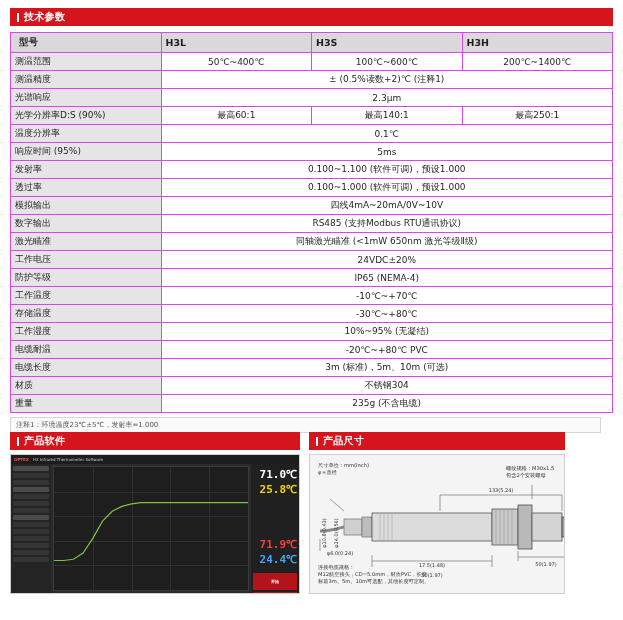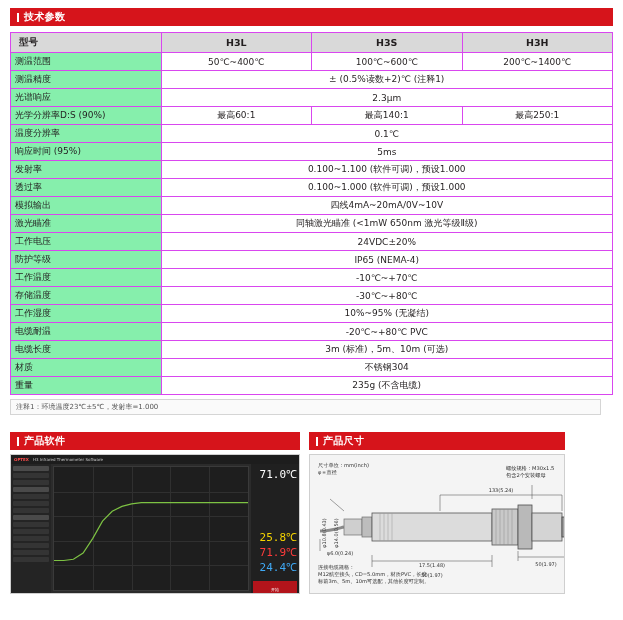--- a/index.html
+++ b/index.html
@@ -57,30 +57,30 @@
   }
   table.spec td, table.spec th {
     border: 1px solid #d946ef;
     height: 17px;
     padding: 0 4px;
     vertical-align: middle;
   }
   table.spec thead td {
     background: #d9d9d9;
     font-weight: bold;
-    text-align: center;
+    text-align: left;
     font-size: 9.5px;
     height: 19px;
   }
   table.spec thead td.lbl {
     text-align: left;
     padding-left: 8px;
   }
   td.label {
-    background: #86efac;
+    background: #e5e5e5;
     text-align: left;
     padding-left: 8px;
     width: 132px;
     font-size: 9px;
   }
   td.val {
     text-align: center;
     background: #ffffff;
   }
   .note {
@@ -167,25 +167,25 @@
     width: 48px;
     background: #202020;
     padding: 3px 2px;
     box-sizing: border-box;
     text-align: right;
   }
   .sw-read div {
     font-family: "DejaVu Sans Mono", "Liberation Mono", monospace;
     font-size: 11px;
     line-height: 15px;
-    font-weight: normal;
+    font-weight: bold;
   }
   .sw-read .v1 { color: #ffffff; }
-  .sw-read .v2 { color: #f5d400; margin-top: 48px; }
-  .sw-read .v3 { color: #ff3b3b; }
+  .sw-read .v2 { color: #f5d400; }
+  .sw-read .v3 { color: #ff3b3b; margin-top: 40px; }
   .sw-read .v4 { color: #3fa9f5; }
   .sw-btns { margin-top: 6px; }
   .sw-btns span {
     display: block;
     background: #b3141b;
     color: #fff;
     font-size: 4px;
     text-align: center;
     margin-bottom: 2px;
     padding: 1px 0;
@@ -264,20 +264,24 @@
           <td class="label">发射率</td>
           <td class="val" colspan="3">0.100~1.100 (软件可调)，预设1.000</td>
         </tr>
         <tr>
           <td class="label">透过率</td>
           <td class="val" colspan="3">0.100~1.000 (软件可调)，预设1.000</td>
         </tr>
         <tr>
           <td class="label">模拟输出</td>
           <td class="val" colspan="3">四线4mA~20mA/0V~10V</td>
+        </tr>
+        <tr>
+          <td class="label">数字输出</td>
+          <td class="val" colspan="3">RS485 (支持Modbus RTU通讯协议)</td>
         </tr>
         <tr>
           <td class="label">激光瞄准</td>
           <td class="val" colspan="3">同轴激光瞄准 (&lt;1mW 650nm 激光等级Ⅱ级)</td>
         </tr>
         <tr>
           <td class="label">工作电压</td>
           <td class="val" colspan="3">24VDC±20%</td>
         </tr>
         <tr>

